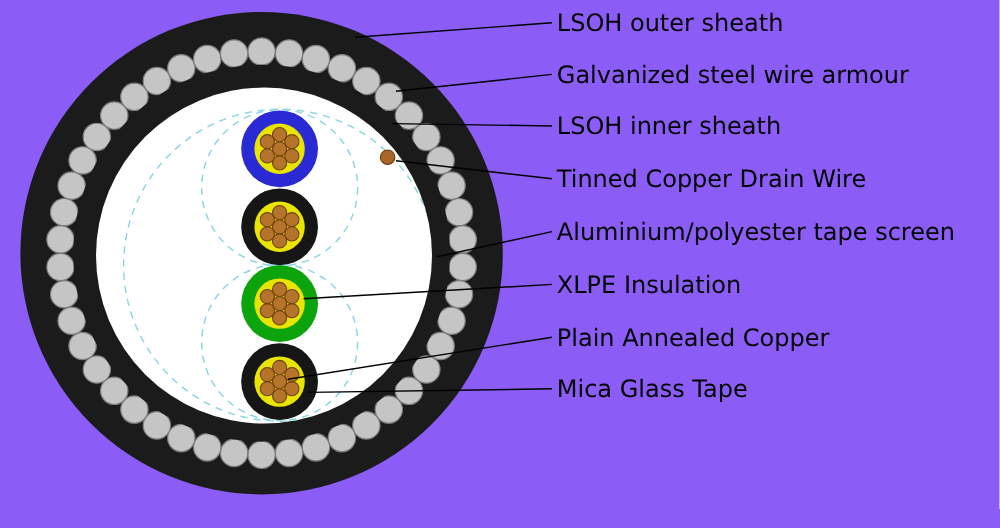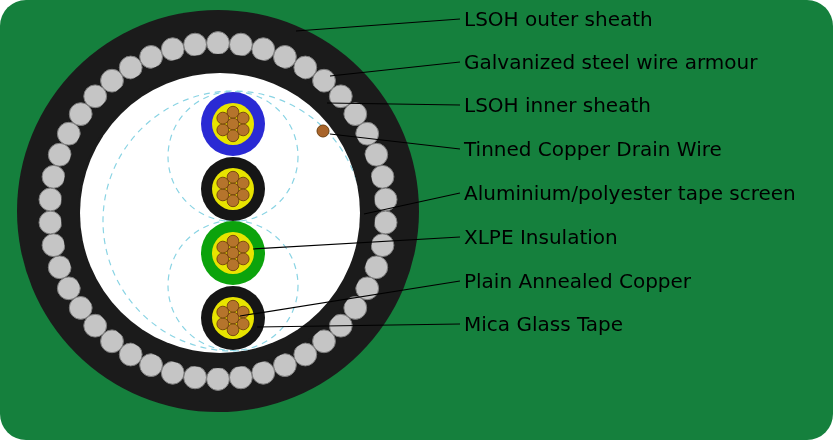--- a/index.html
+++ b/index.html
@@ -4,23 +4,22 @@
 <style>
   html, body {
     margin: 0;
     padding: 0;
     background: #ffffff;
   }
   .stage {
     position: relative;
     width: 833px;
     height: 440px;
-    background: #15803d;
+    background: #8b5cf6;
     overflow: hidden;
-    border-radius: 26px;
   }
   svg text {
     font: 20px "DejaVu Sans", sans-serif;
   }
 </style>
 </head>
 <body>
 
 <div class="stage">
   <svg id="cable-svg" viewBox="0 0 833 440" width="833" height="440">

